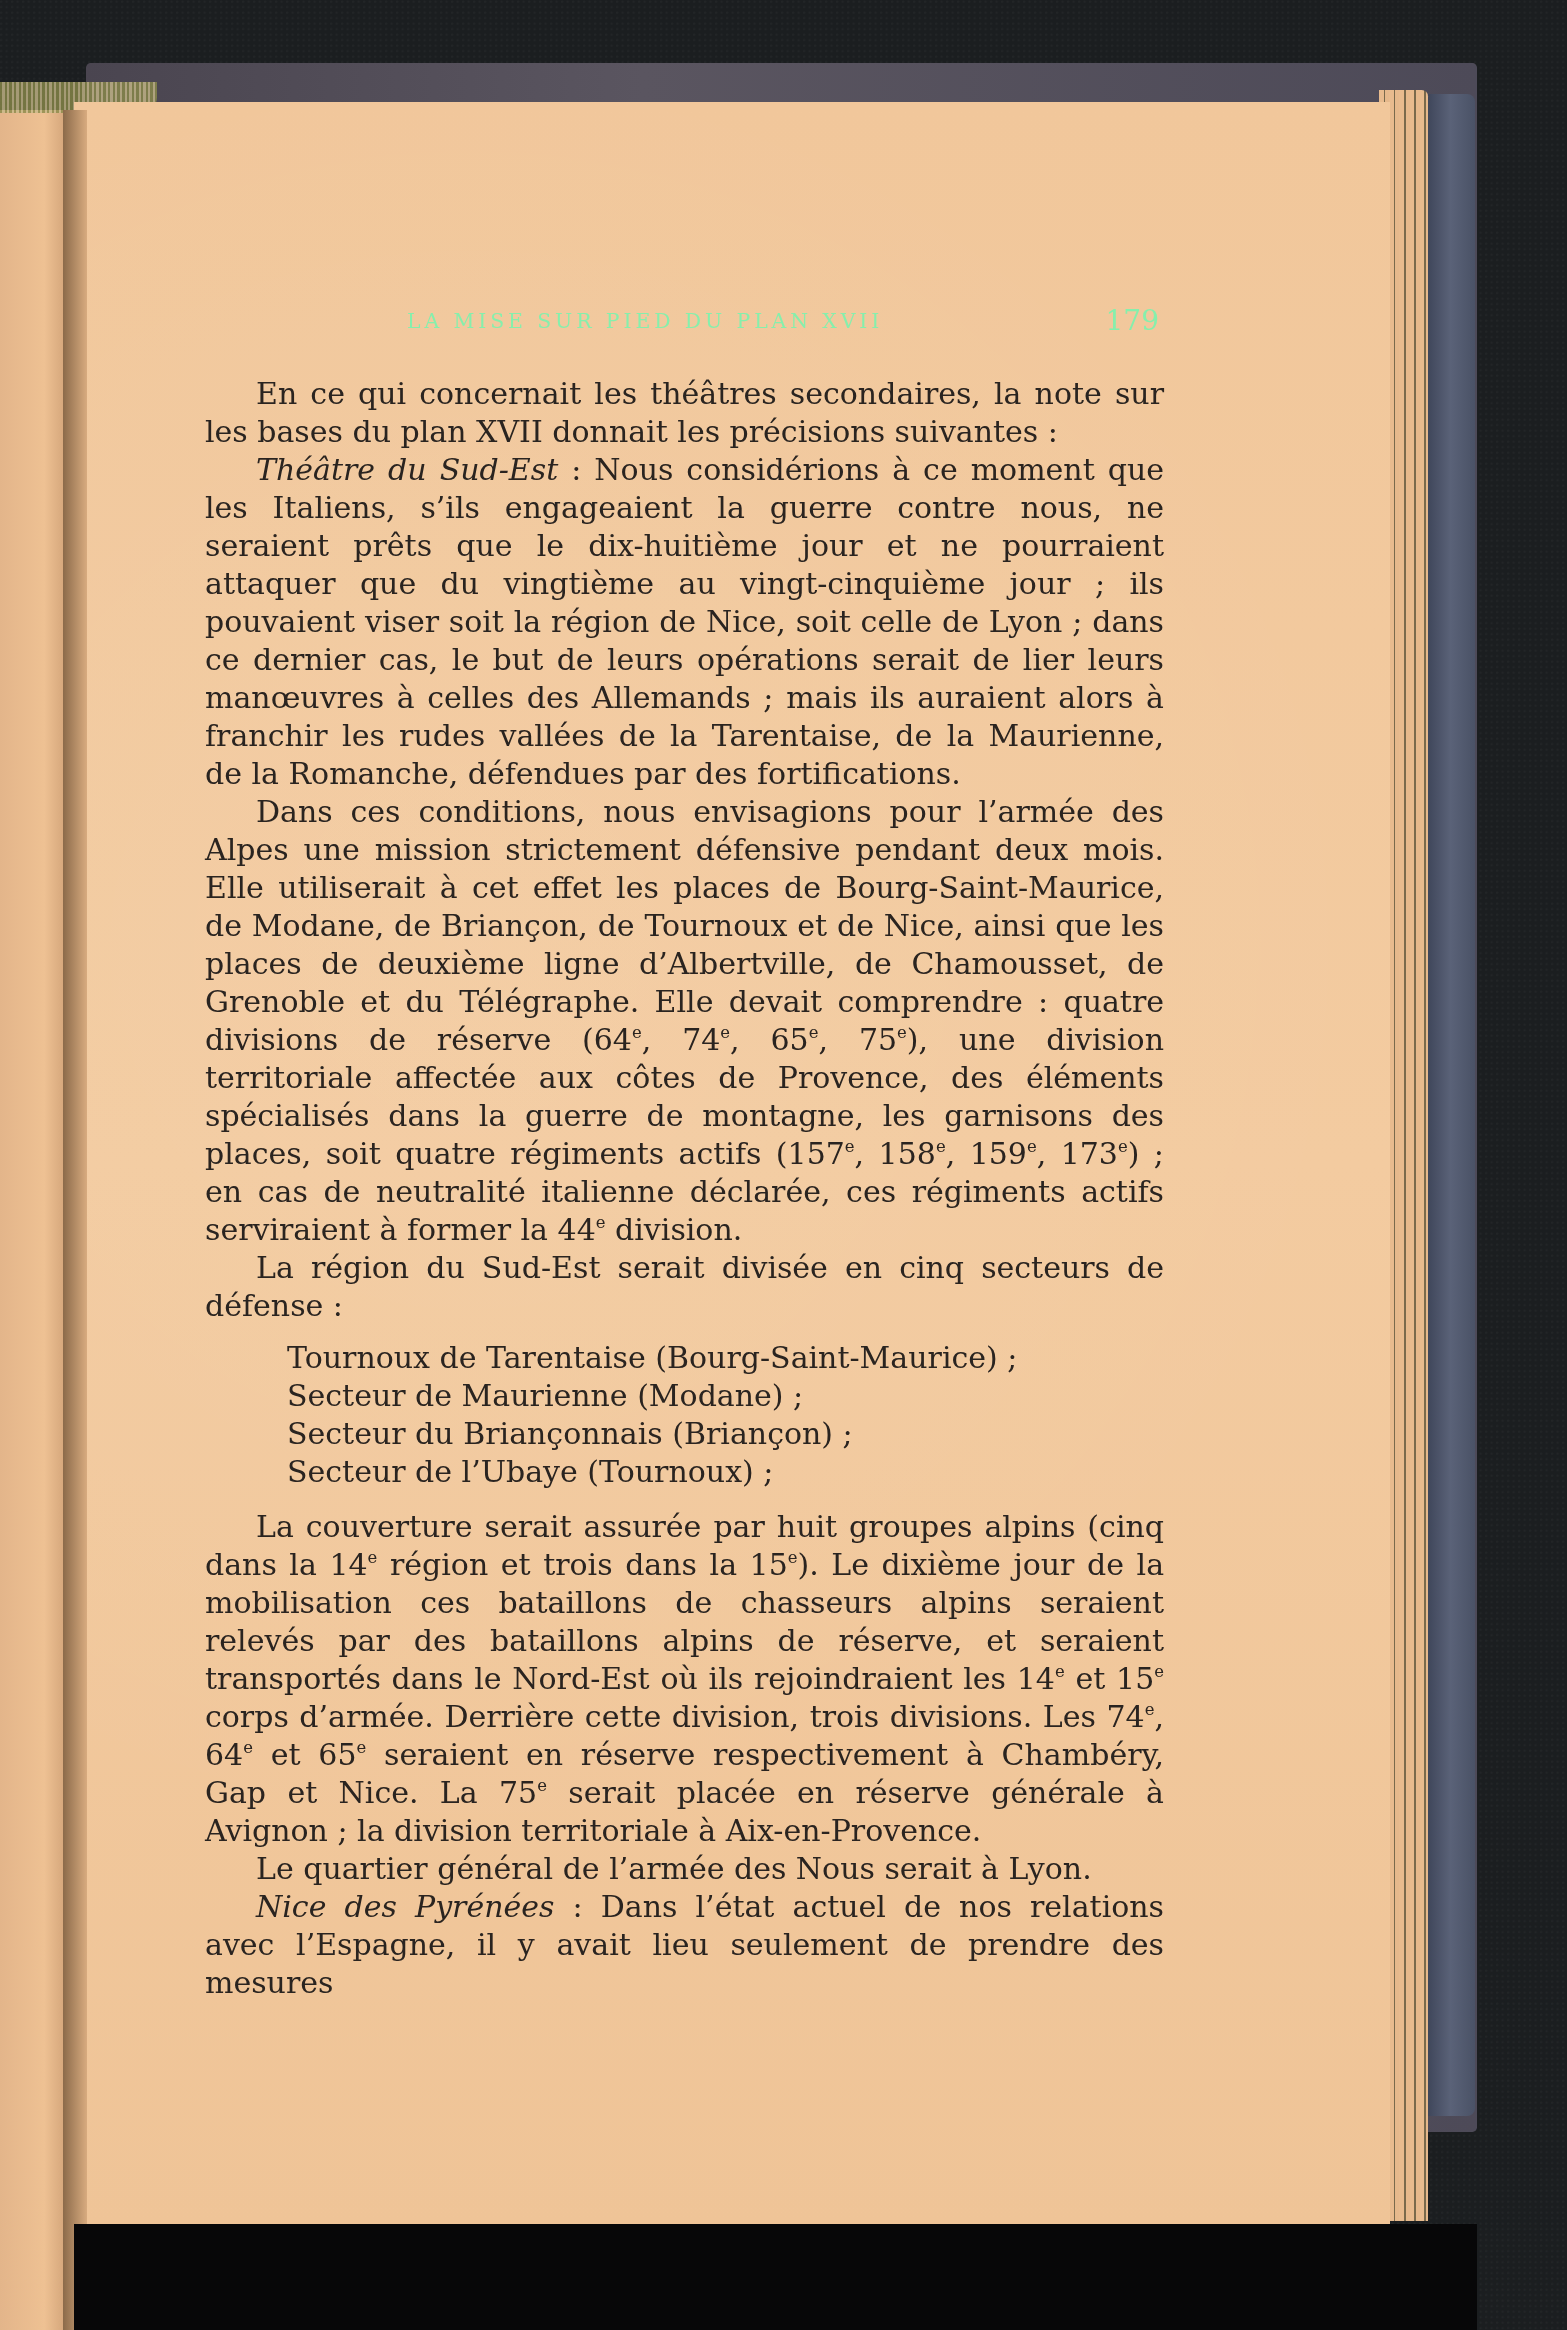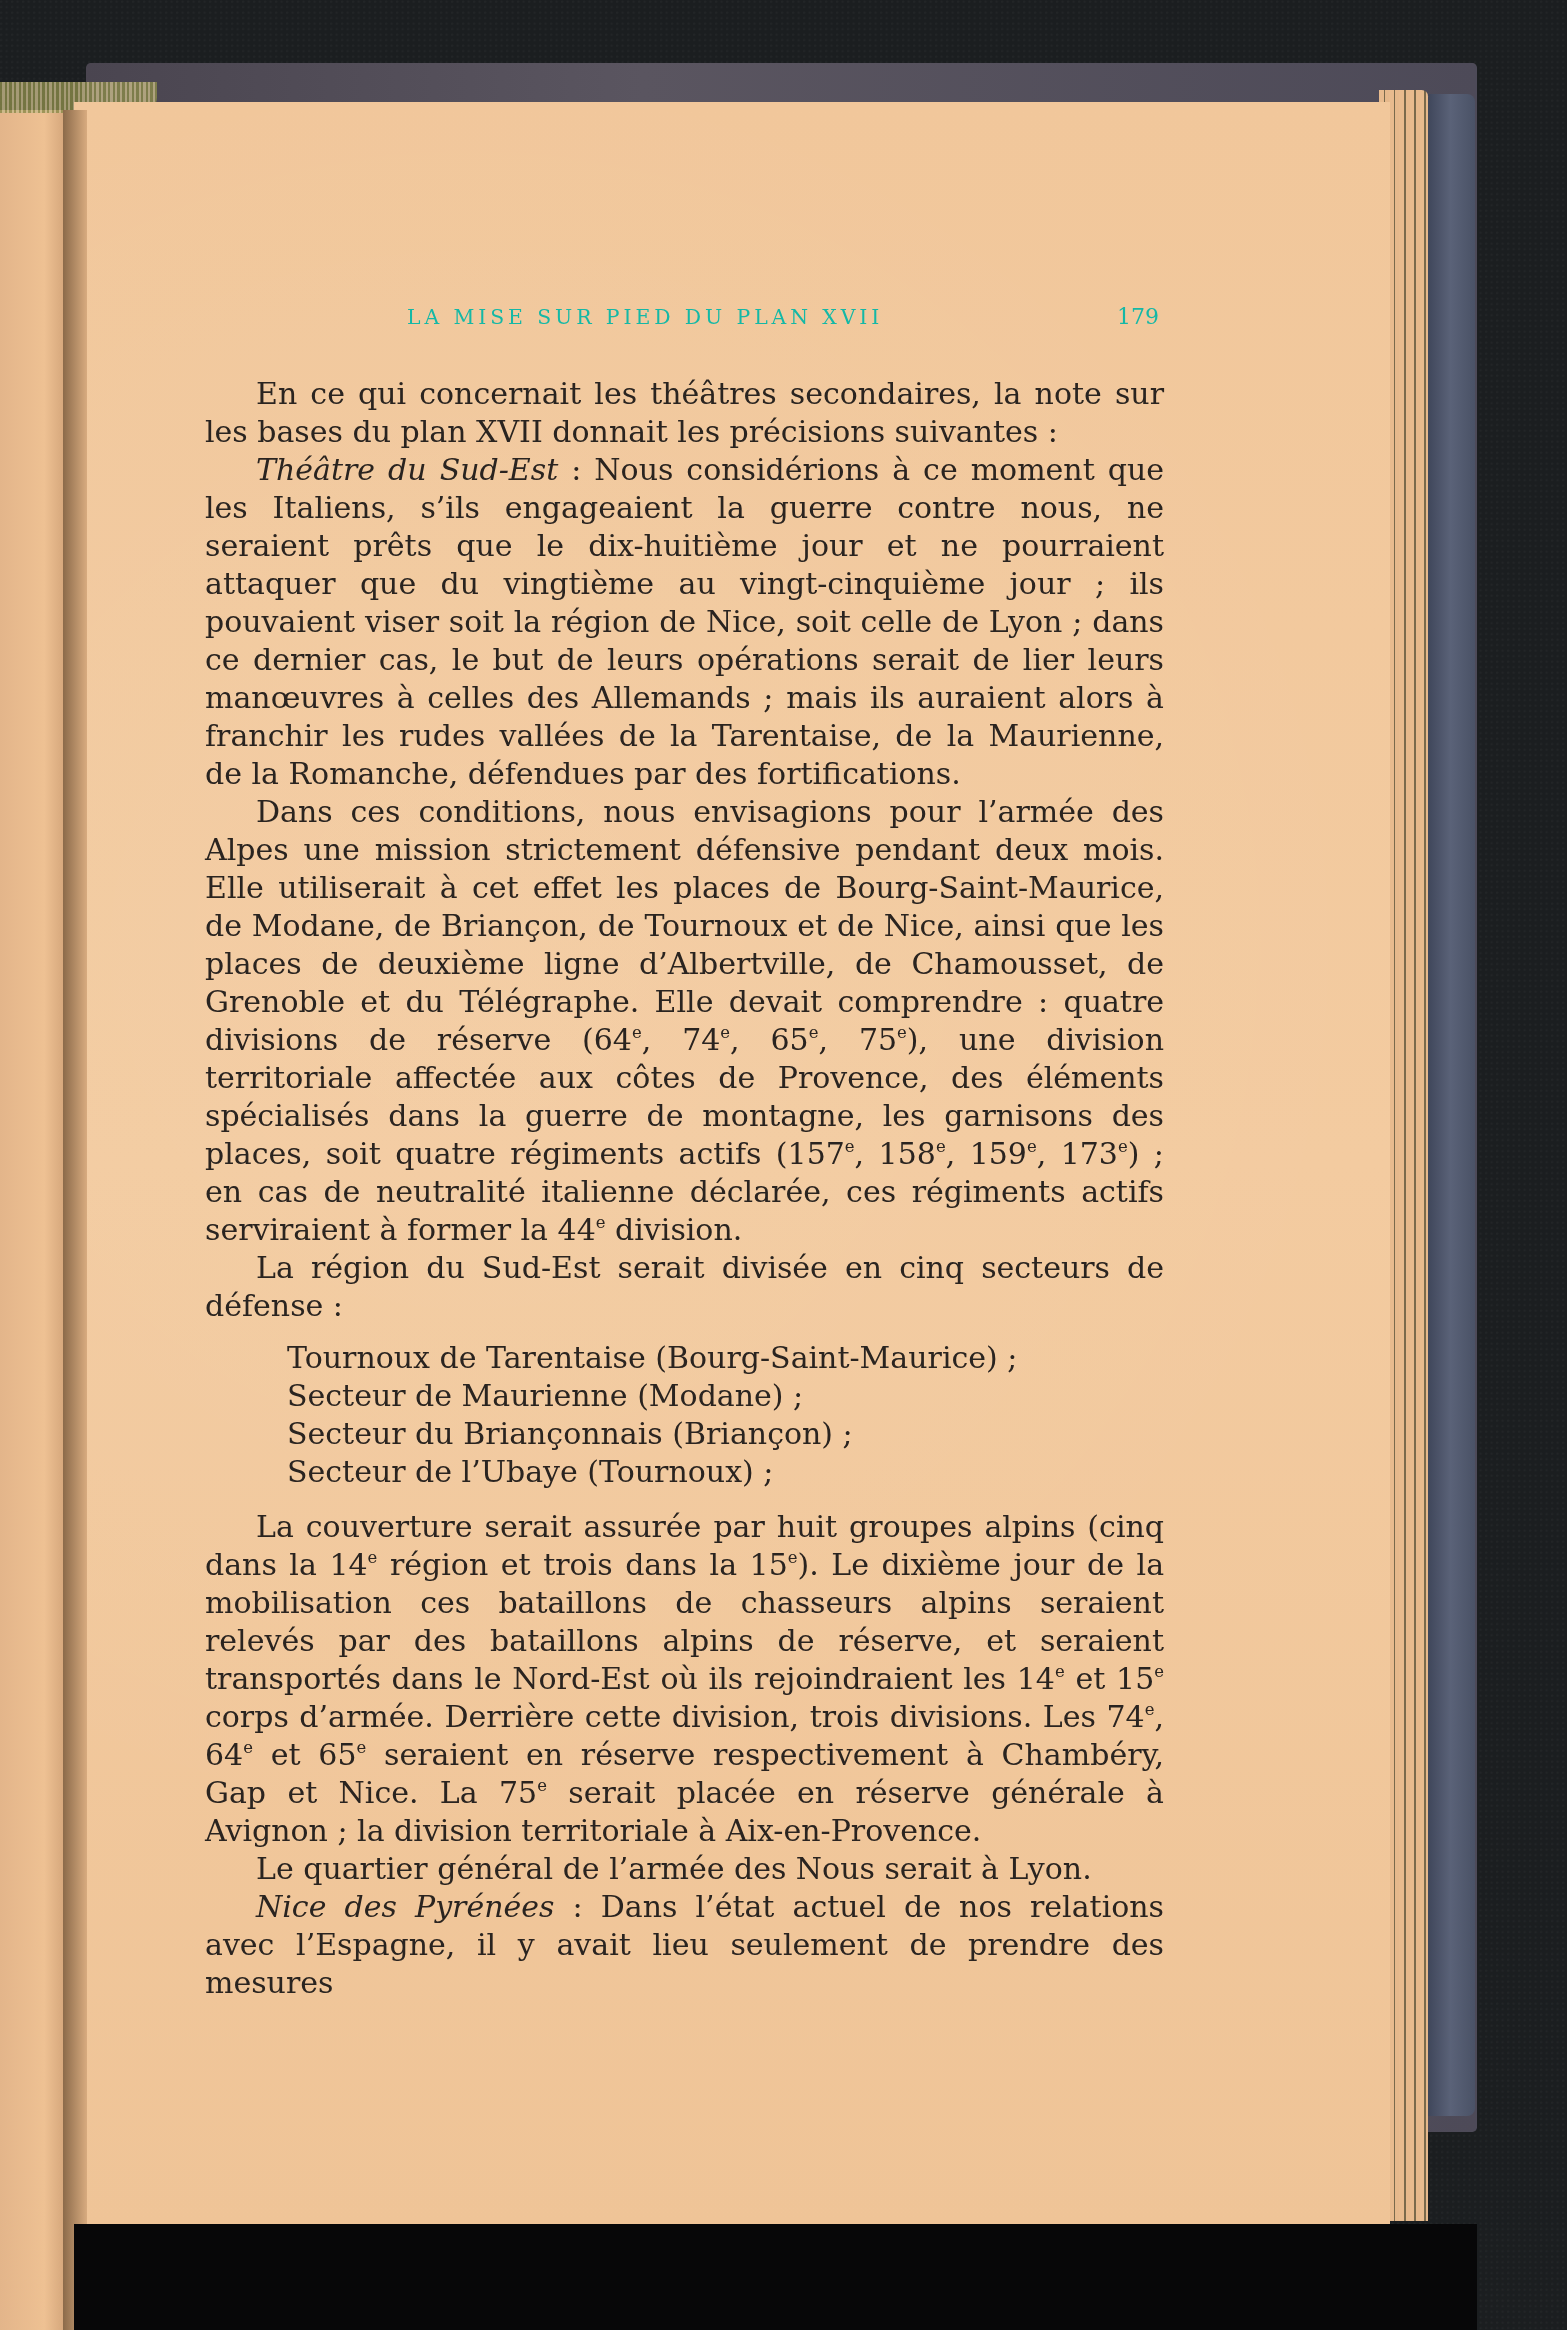--- a/index.html
+++ b/index.html
@@ -46,26 +46,26 @@
     }
     .page {
       position: absolute; left: 74px; top: 102px; width: 1316px; height: 2123px;
       background:
         radial-gradient(circle at 30% 40%, rgba(255,255,255,0.06), transparent 60%),
         linear-gradient(180deg, #f1c79b 0%, #f3cba0 50%, #efc497 100%);
     }
     .running-head {
       position: absolute; left: 407px; top: 304px; width: 752px;
       display: flex; justify-content: space-between; align-items: center;
-      color: #14b8a6;
+      color: #86efac;
     }
     .running-title {
       font-size: 20.4px; letter-spacing: 3.9px; text-transform: uppercase;
     }
-    .page-number { font-size: 22px; }
+    .page-number { font-size: 28px; }
     .text-block {
       position: absolute; left: 205px; top: 375px; width: 959px;
       color: #2a2420; font-size: 30px; line-height: 38px;
       text-align: justify; hyphens: manual;
     }
     .text-block p { margin: 0; text-indent: 51px; }
     .text-block em { font-style: italic; }
     .sector-list { list-style: none; margin: 14px 0 17px 0; padding: 0 0 0 82px; }
     .sector-list li { margin: 0; text-align: left; }
     sup { font-size: 0.55em; vertical-align: 0.75em; line-height: 0; }

